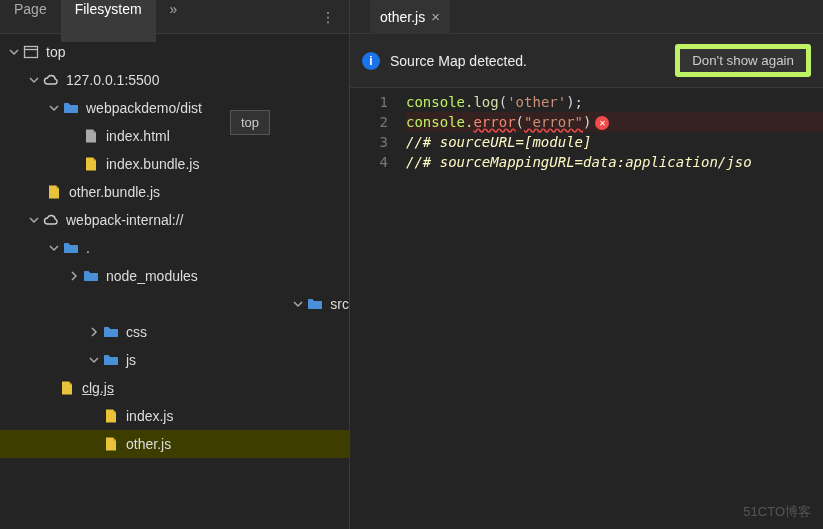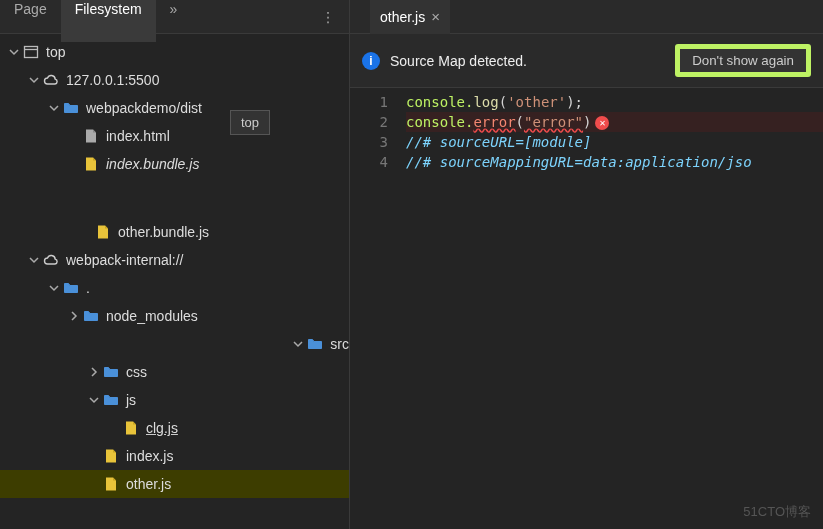--- a/index.html
+++ b/index.html
@@ -38,21 +38,21 @@
 .gutter { width: 48px; text-align: right; padding: 4px 10px 0 0; color: #777; background: #242424; user-select: none; }
 .gutter div { height: 20px; line-height: 20px; }
 .code { flex: 1; padding: 4px 0 0 8px; position: relative; }
 .line { height: 20px; line-height: 20px; white-space: pre; color: #d4d4d4; position: relative; }
 .line.err { background: rgba(90,30,30,0.35); }
 .p-obj { color: #bef264; }
 .p-func { color: #dcdcaa; }
 .p-str { color: #ce9178; }
 .p-str2 { color: #ce9178; text-decoration: underline wavy #f14c4c; text-decoration-skip-ink: none; }
 .p-err { color: #f48771; text-decoration: underline wavy #f14c4c; text-decoration-skip-ink: none; }
-.p-comment { color: #7dd3fc; font-style: italic; margin-top: 20px; }
+.p-comment { color: #fef9c3; font-style: italic; margin-top: 20px; }
 .err-badge { display: inline-flex; width: 14px; height: 14px; background: #f14c4c; border-radius: 50%; color: #fff; font-size: 10px; align-items: center; justify-content: center; margin-left: 4px; vertical-align: middle; }
 .watermark { position: absolute; bottom: 8px; right: 12px; color: #555; font-size: 13px; }
 </style>
 </head>
 <body>
 
 <div class="sidebar">
   <div class="tabs">
     <div class="tab">Page</div>
     <div class="tab active">Filesystem</div>
@@ -105,31 +105,31 @@
       <div class="tree-row" style="padding-left: 68px; text-align: right;">
         <span class="arrow"></span>
         <span class="icon">
           <svg viewBox="0 0 16 16">
             <path d="M3 1.5h7l3 3v10H3z" fill="#aaa"></path>
             <path d="M10 1.5v3h3" fill="#888"></path>
           </svg>
         </span>
         <span class="label">index.html</span>
       </div>
-      <div class="tree-row" style="padding-left: 68px; font-style: italic;">
+      <div class="tree-row" style="padding-left: 68px;">
         <span class="arrow"></span>
         <span class="icon">
           <svg viewBox="0 0 16 16">
             <path d="M3 1.5h7l3 3v10H3z" fill="#e8c33a"></path>
             <path d="M10 1.5v3h3" fill="#c9a522"></path>
           </svg>
         </span>
         <span class="label">index.bundle.js</span>
       </div>
-      <div class="tree-row" style="padding-left: 80px; margin-top: 40px;">
+      <div class="tree-row" style="padding-left: 31px;">
         <span class="arrow"></span>
         <span class="icon">
           <svg viewBox="0 0 16 16">
             <path d="M3 1.5h7l3 3v10H3z" fill="#e8c33a"></path>
             <path d="M10 1.5v3h3" fill="#c9a522"></path>
           </svg>
         </span>
         <span class="label">other.bundle.js</span>
       </div>
       <div class="tree-row" style="padding-left: 28px;">
@@ -203,21 +203,21 @@
             <path d="M1 3l4 4 4-4" fill="none" stroke="#aaa" stroke-width="1.5"></path>
           </svg>
         </span>
         <span class="icon">
           <svg viewBox="0 0 16 16">
             <path d="M1.5 3.5h4l1.5 2h7.5v7h-13z" fill="#4a90d9" stroke="#4a90d9"></path>
           </svg>
         </span>
         <span class="label">js</span>
       </div>
-      <div class="tree-row" style="padding-left: 108px; text-decoration: underline;">
+      <div class="tree-row" style="padding-left: 44px; text-decoration: underline;">
         <span class="arrow"></span>
         <span class="icon">
           <svg viewBox="0 0 16 16">
             <path d="M3 1.5h7l3 3v10H3z" fill="#e8c33a"></path>
             <path d="M10 1.5v3h3" fill="#c9a522"></path>
           </svg>
         </span>
         <span class="label">clg.js</span>
       </div>
       <div class="tree-row" style="padding-left: 88px;">

